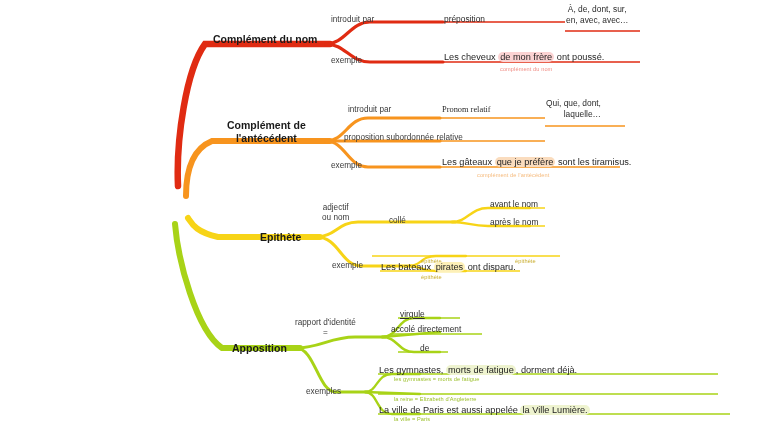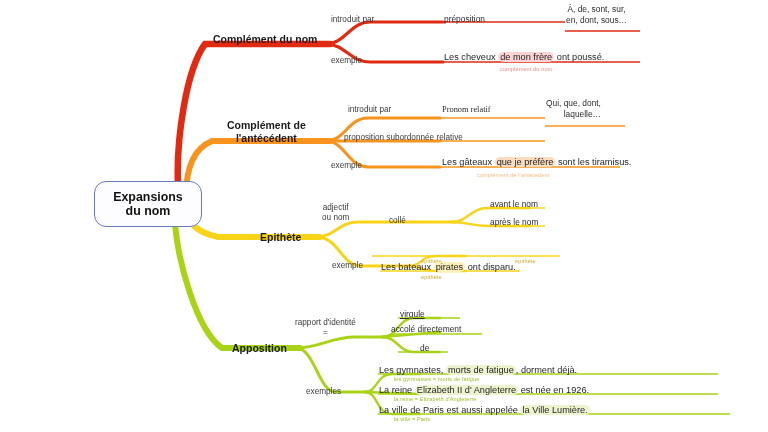--- a/index.html
+++ b/index.html
@@ -124,34 +124,28 @@
     <path d="M 398 352 L 448 352" stroke="#a8d317" stroke-width="1.6" fill="none"></path>
     <path d="M 296 348 C 315 348 318 392 336 392 L 368 392" stroke="#a8d317" stroke-width="3" fill="none" stroke-linecap="round"></path>
     <path d="M 365 392 C 378 392 376 374 392 374 L 420 374" stroke="#a8d317" stroke-width="2.3" fill="none" stroke-linecap="round"></path>
     <path d="M 365 392 L 420 394" stroke="#a8d317" stroke-width="2.3" fill="none" stroke-linecap="round"></path>
     <path d="M 365 392 C 378 392 376 414 392 414 L 420 414" stroke="#a8d317" stroke-width="2.3" fill="none" stroke-linecap="round"></path>
     <path d="M 378 374 L 718 374" stroke="#a8d317" stroke-width="1.7" fill="none"></path>
     <path d="M 378 394 L 718 394" stroke="#a8d317" stroke-width="1.7" fill="none"></path>
     <path d="M 378 414 L 730 414" stroke="#a8d317" stroke-width="1.7" fill="none"></path>
   </svg>
 
-  <div class="center-node">
-    <div>
-      <span>Expansions</span><br>
-      <span>du nom</span>
-    </div>
-  </div>
 
   <div class="lbl main-topic" style="left:213px; top:33px;">Complément du nom</div>
 
   <div class="lbl sub-lbl" style="left:331px; top:15px;">introduit par</div>
   <div class="lbl leaf-lbl" style="left:444px; top:15px;">préposition</div>
   <div class="lbl leaf-lbl two-line" style="left:566px; top:4px;">
-    <span>À, de, sont, sur,</span><br>
-    <span>en, dont, sous…</span>
+    <span>À, de, dont, sur,</span><br>
+    <span>en, avec, avec…</span>
   </div>
 
   <div class="lbl sub-lbl" style="left:331px; top:56px;">exemple</div>
   <div class="lbl example-lbl" style="left:444px; top:52px;">
     <span>Les cheveux </span><span class="hl hl-red">de mon frère</span><span> ont poussé.</span>
   </div>
   <div class="lbl annot" style="left:500px; top:66px; color:#f08c84;">complément du nom</div>
 
   <div class="lbl main-topic two-line" style="left:227px; top:119px;">
     <span>Complément de</span><br>
@@ -203,23 +197,20 @@
   <div class="lbl leaf-lbl" style="left:391px; top:325px;">accolé directement</div>
   <div class="lbl leaf-lbl" style="left:420px; top:344px;">de</div>
 
   <div class="lbl sub-lbl" style="left:306px; top:387px;">exemples</div>
 
   <div class="lbl example-lbl" style="left:379px; top:365px;">
     <span>Les gymnastes, </span><span class="hl hl-green">morts de fatigue</span><span>, dorment déjà.</span>
   </div>
   <div class="lbl annot" style="left:394px; top:376px; color:#9bbf2a;">les gymnastes = morts de fatigue</div>
 
-  <div class="lbl example-lbl" style="left:379px; top:385px;">
-    <span>La reine </span><span class="hl hl-green">Elizabeth II d' Angleterre</span><span> est née en 1926.</span>
-  </div>
   <div class="lbl annot" style="left:394px; top:396px; color:#9bbf2a;">la reine = Elizabeth d'Angleterre</div>
 
   <div class="lbl example-lbl" style="left:379px; top:405px;">
     <span>La ville de Paris est aussi appelée </span><span class="hl hl-green">la Ville Lumière.</span><span></span>
   </div>
   <div class="lbl annot" style="left:394px; top:416px; color:#9bbf2a;">la ville = Paris</div>
 
 </div>
 
 </body></html>

